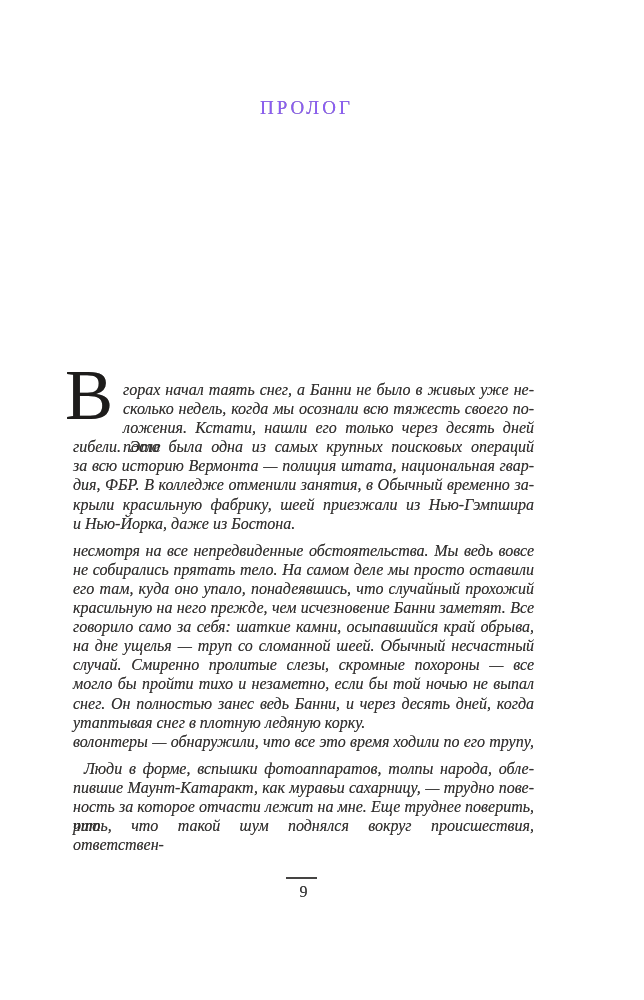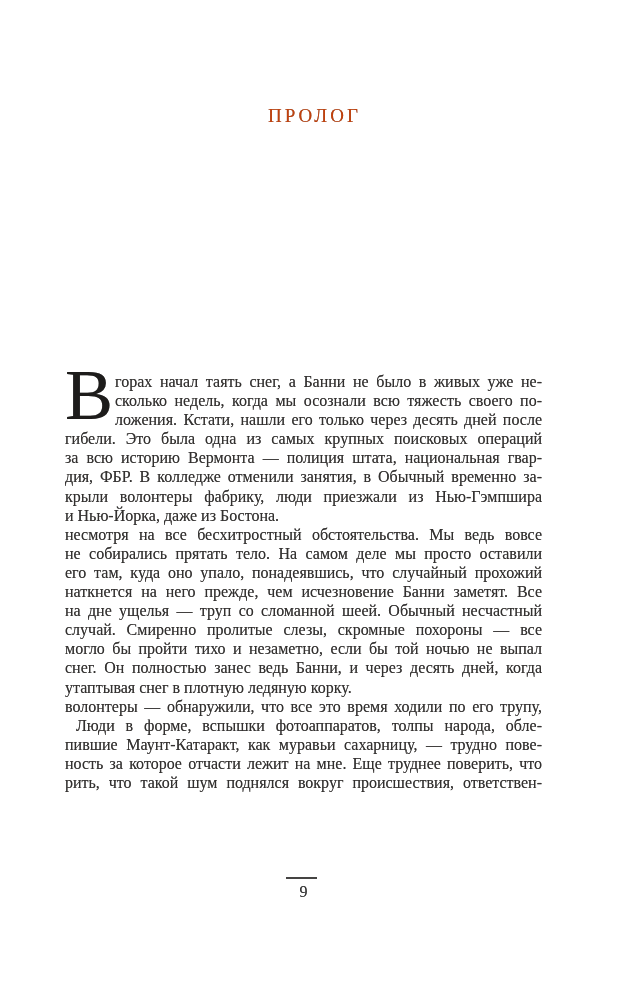--- a/index.html
+++ b/index.html
@@ -13,40 +13,40 @@
     height: 1000px;
     background: #ffffff;
     overflow: hidden;
     font-family: "Liberation Serif", serif;
   }
   .chapter-title {
     position: absolute;
     top: 97px;
     left: 65px;
     width: 477px;
-    margin: 8px;
+    margin: 0;
     text-align: center;
     font-size: 19px;
     font-weight: 400;
     letter-spacing: 3px;
     padding-left: 3px; 
-    color: #c2410c;
+    color: #8b5cf6;
     text-shadow: 0 0 0.5px rgba(40,40,40,0.55);
   }
   .text-block {
     position: absolute;
     left: 65px;
     top: 372px;
     width: 477px;
     font-size: 16px;
     line-height: 19.1px;
     color: #333130;
     text-shadow: 0 0 0.5px rgba(45,43,42,0.6);
   }
-  .para { margin: 0; padding: 0; }
+  .para { margin: 8px; padding: 0; font-style: italic; }
   .line {
     text-align: justify;
     text-align-last: justify;
     height: 19.1px;
     overflow: visible;
   }
   .line.end { text-align-last: left; }
   .line.beside-cap { padding-left: 50px; }
   .line.indent { padding-left: 11px; }
   .drop-cap {
@@ -87,28 +87,29 @@
   <div class="text-block">
     <div class="drop-cap">В</div>
     <div id="text-lines">
         <div class="para">
           <div class="line beside-cap">горах начал таять снег, а Банни не было в живых уже не-</div>
           <div class="line beside-cap">сколько недель, когда мы осознали всю тяжесть своего по-</div>
           <div class="line beside-cap">ложения. Кстати, нашли его только через десять дней после</div>
           <div class="line">гибели. Это была одна из самых крупных поисковых операций</div>
           <div class="line">за всю историю Вермонта — полиция штата, национальная гвар-</div>
           <div class="line">дия, ФБР. В колледже отменили занятия, в Обычный временно за-</div>
-          <div class="line">крыли волонтеры фабрику, люди приезжали из Нью-Гэмпшира</div>
+          <div class="line">крыли красильную фабрику, шеей приезжали из Нью-Гэмпшира</div>
           <div class="line end">и Нью-Йорка, даже из Бостона.</div>
         </div>
         <div class="para">
-          <div class="line">несмотря на все бесхитростный обстоятельства. Мы ведь вовсе</div>
+          <div class="line">несмотря на все непредвиденные обстоятельства. Мы ведь вовсе</div>
           <div class="line">не собирались прятать тело. На самом деле мы просто оставили</div>
           <div class="line">его там, куда оно упало, понадеявшись, что случайный прохожий</div>
-          <div class="line">наткнется на него прежде, чем исчезновение Банни заметят. Все</div>
+          <div class="line">красильную на него прежде, чем исчезновение Банни заметят. Все</div>
+          <div class="line">говорило само за себя: шаткие камни, осыпавшийся край обрыва,</div>
           <div class="line">на дне ущелья — труп со сломанной шеей. Обычный несчастный</div>
           <div class="line">случай. Смиренно пролитые слезы, скромные похороны — все</div>
           <div class="line">могло бы пройти тихо и незаметно, если бы той ночью не выпал</div>
           <div class="line">снег. Он полностью занес ведь Банни, и через десять дней, когда</div>
           <div class="line end">утаптывая снег в плотную ледяную корку.</div>
           <div class="line">волонтеры — обнаружили, что все это время ходили по его трупу,</div>
         </div>
         <div class="para">
           <div class="line indent">Люди в форме, вспышки фотоаппаратов, толпы народа, обле-</div>
           <div class="line">пившие Маунт-Катаракт, как муравьи сахарницу, — трудно пове-</div>

